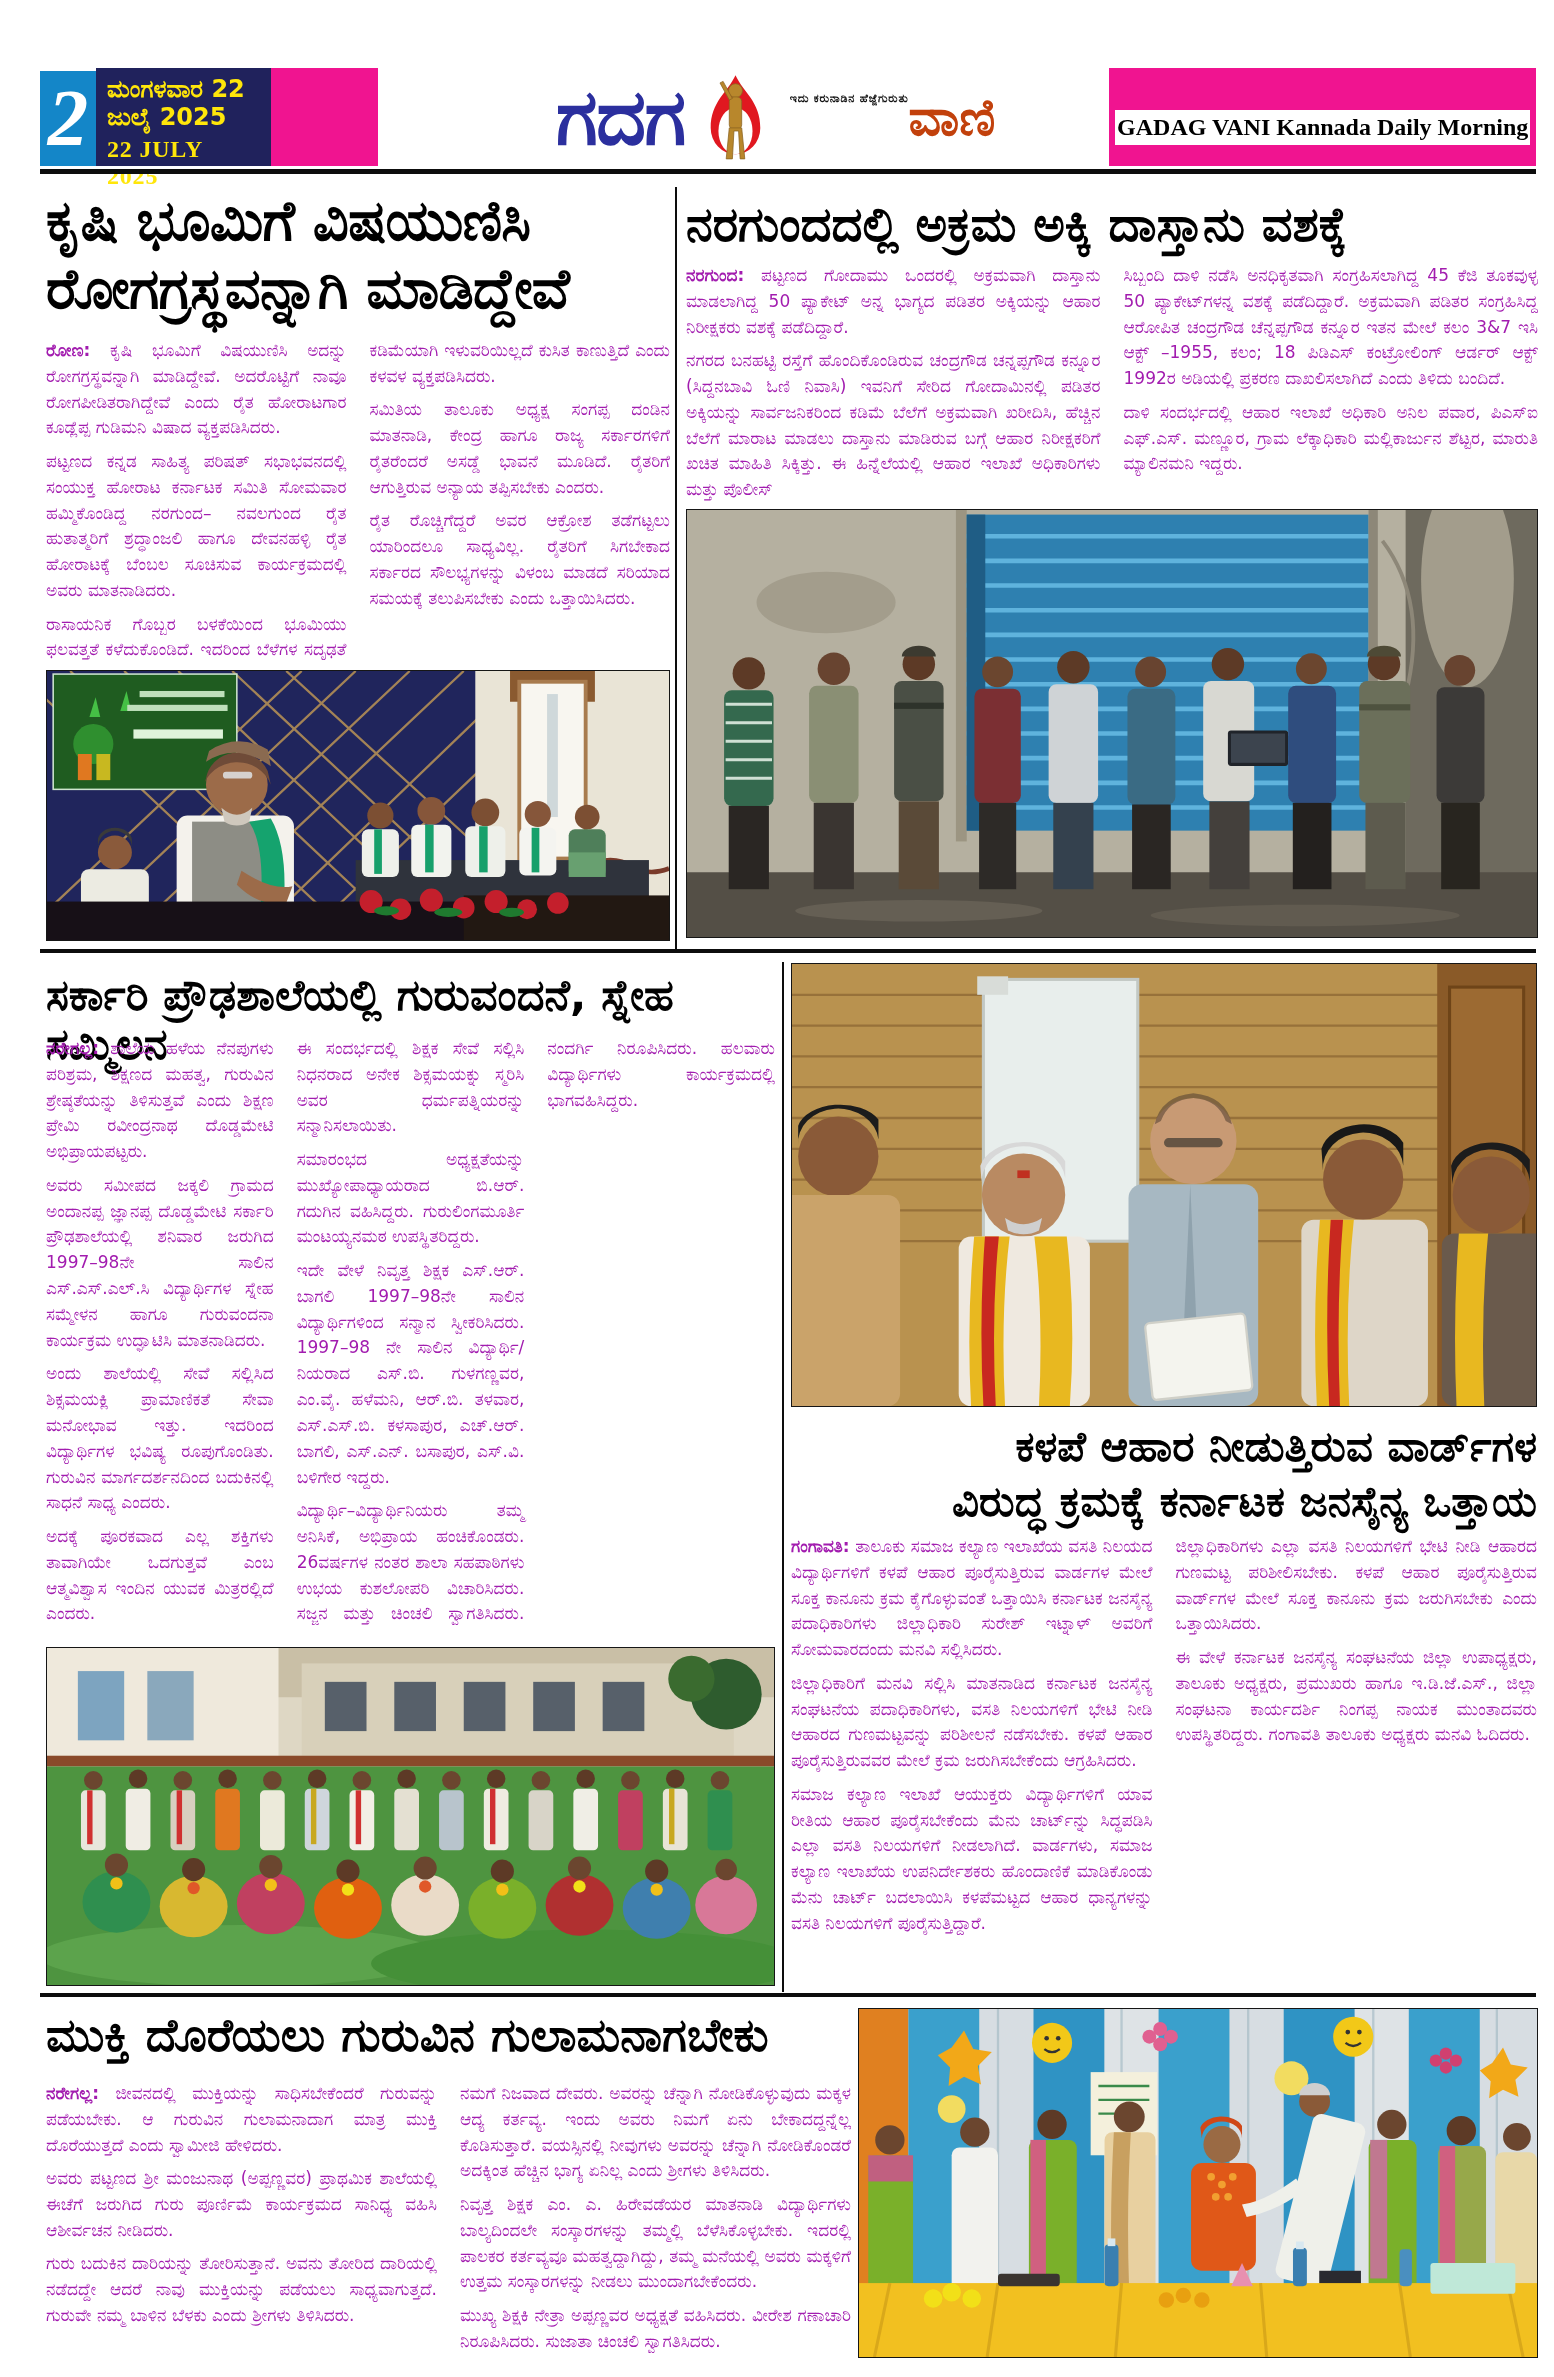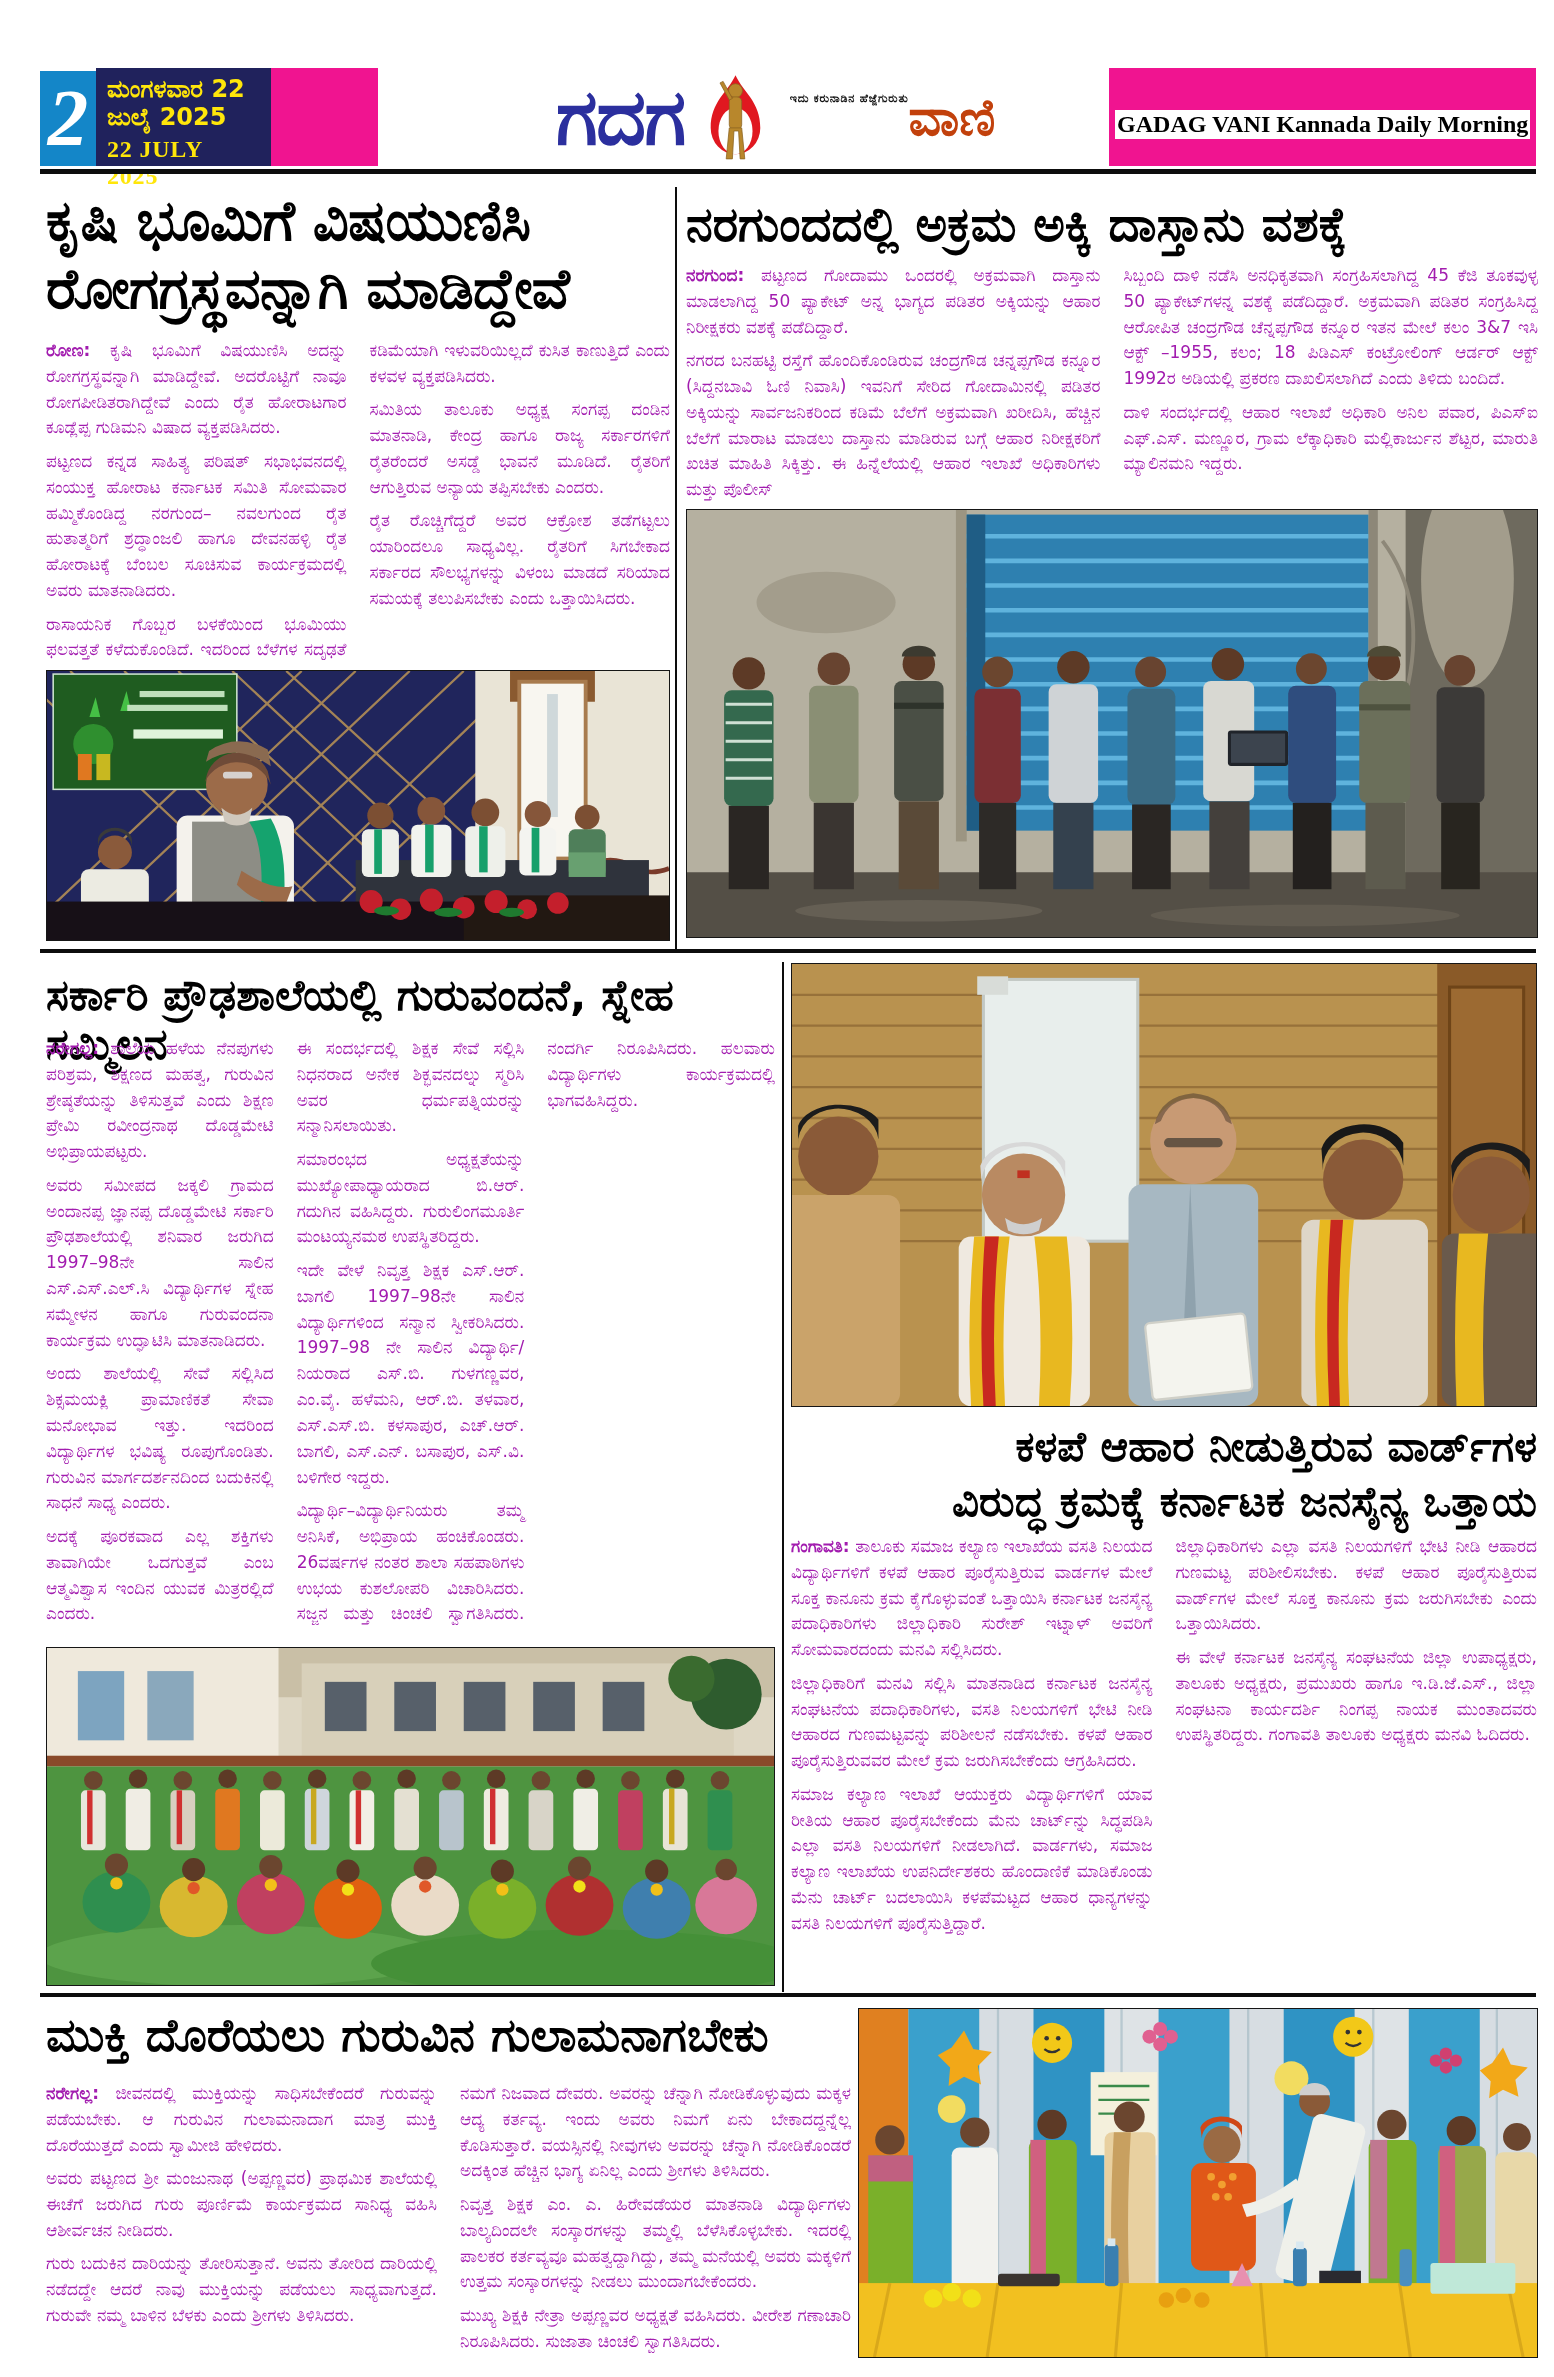--- a/index.html
+++ b/index.html
@@ -73,21 +73,21 @@
         </g>
       </svg>
     </span>
     <span class="vanicol">
       <span class="tagline">ಇದು ಕರುನಾಡಿನ ಹೆಜ್ಜೆಗುರುತು</span>
       <span class="vani">ವಾಣಿ</span>
     </span>
   </div>
 
   <div class="abs pinkbox" style="left:1109px;top:68px;width:427px;height:98px">
-    <div class="strap abs" style="left:6.2px;top:42px;width:415px;height:29px">GADAG VANI Kannada Daily Morning</div>
+    <div class="strap abs" style="left:6.2px;top:42px;width:415px;height:35px">GADAG VANI Kannada Daily Morning</div>
   </div>
 
   <div class="abs rule-h" style="left:40px;top:169px;width:1496px;height:4.6px"></div>
 
   <div class="abs headline h-a1" style="left:46px;top:187px;width:624px">
     <div>ಕೃಷಿ ಭೂಮಿಗೆ ವಿಷಯುಣಿಸಿ</div>
     <div>ರೋಗಗ್ರಸ್ಥವನ್ನಾಗಿ ಮಾಡಿದ್ದೇವೆ</div>
   </div>
 
   <div class="abs body-text cols2" style="left:46px;top:338px;width:624px;height:328px">
@@ -261,21 +261,21 @@
 
   <div class="abs rule-h" style="left:40px;top:949px;width:1496px;height:3.9px"></div>
 
   <div class="abs headline h-a3" style="left:46px;top:971px;width:729px">ಸರ್ಕಾರಿ ಪ್ರೌಢಶಾಲೆಯಲ್ಲಿ ಗುರುವಂದನೆ, ಸ್ನೇಹ ಸಮ್ಮಿಲನ</div>
 
   <div class="abs body-text cols3" style="left:46px;top:1036px;width:729px;height:605px">
       <p><b>ನರೇಗಲ್ಲ:</b> ಶಾಲೆಯ ಹಳೆಯ ನೆನಪುಗಳು ಪರಿಶ್ರಮ, ಶಿಕ್ಷಣದ ಮಹತ್ವ, ಗುರುವಿನ ಶ್ರೇಷ್ಠತೆಯನ್ನು ತಿಳಿಸುತ್ತವೆ ಎಂದು ಶಿಕ್ಷಣ ಪ್ರೇಮಿ ರವೀಂದ್ರನಾಥ ದೊಡ್ಡಮೇಟಿ ಅಭಿಪ್ರಾಯಪಟ್ಟರು.</p>
       <p>ಅವರು ಸಮೀಪದ ಜಕ್ಕಲಿ ಗ್ರಾಮದ ಅಂದಾನಪ್ಪ ಜ್ಞಾನಪ್ಪ ದೊಡ್ಡಮೇಟಿ ಸರ್ಕಾರಿ ಪ್ರೌಢಶಾಲೆಯಲ್ಲಿ ಶನಿವಾರ ಜರುಗಿದ 1997–98ನೇ ಸಾಲಿನ ಎಸ್.ಎಸ್.ಎಲ್.ಸಿ ವಿದ್ಯಾರ್ಥಿಗಳ ಸ್ನೇಹ ಸಮ್ಮೇಳನ ಹಾಗೂ ಗುರುವಂದನಾ ಕಾರ್ಯಕ್ರಮ ಉದ್ಘಾಟಿಸಿ ಮಾತನಾಡಿದರು.</p>
       <p>ಅಂದು ಶಾಲೆಯಲ್ಲಿ ಸೇವೆ ಸಲ್ಲಿಸಿದ ಶಿಕ್ಸಮಯಕ್ಲಿ ಪ್ರಾಮಾಣಿಕತೆ ಸೇವಾ ಮನೋಭಾವ ಇತ್ತು. ಇದರಿಂದ ವಿದ್ಯಾರ್ಥಿಗಳ ಭವಿಷ್ಯ ರೂಪುಗೊಂಡಿತು. ಗುರುವಿನ ಮಾರ್ಗದರ್ಶನದಿಂದ ಬದುಕಿನಲ್ಲಿ ಸಾಧನೆ ಸಾಧ್ಯ ಎಂದರು.</p>
       <p>ಅದಕ್ಕೆ ಪೂರಕವಾದ ಎಲ್ಲ ಶಕ್ತಿಗಳು ತಾವಾಗಿಯೇ ಒದಗುತ್ತವೆ ಎಂಬ ಆತ್ಮವಿಶ್ವಾಸ ಇಂದಿನ ಯುವಕ ಮಿತ್ರರಲ್ಲಿದೆ ಎಂದರು.</p>
-      <p>ಈ ಸಂದರ್ಭದಲ್ಲಿ ಶಿಕ್ಷಕ ಸೇವೆ ಸಲ್ಲಿಸಿ ನಿಧನರಾದ ಅನೇಕ ಶಿಕ್ಭವನದಲ್ನು ಸ್ಮರಿಸಿ ಅವರ ಧರ್ಮಪತ್ನಿಯರನ್ನು ಸನ್ಮಾನಿಸಲಾಯಿತು.</p>
+      <p>ಈ ಸಂದರ್ಭದಲ್ಲಿ ಶಿಕ್ಷಕ ಸೇವೆ ಸಲ್ಲಿಸಿ ನಿಧನರಾದ ಅನೇಕ ಶಿಕ್ಸಮಯಕ್ನು ಸ್ಮರಿಸಿ ಅವರ ಧರ್ಮಪತ್ನಿಯರನ್ನು ಸನ್ಮಾನಿಸಲಾಯಿತು.</p>
       <p>ಸಮಾರಂಭದ ಅಧ್ಯಕ್ಷತೆಯನ್ನು ಮುಖ್ಯೋಪಾಧ್ಯಾಯರಾದ ಬಿ.ಆರ್. ಗದುಗಿನ ವಹಿಸಿದ್ದರು. ಗುರುಲಿಂಗಮೂರ್ತಿ ಮಂಟಯ್ಯನಮಠ ಉಪಸ್ಥಿತರಿದ್ದರು.</p>
       <p>ಇದೇ ವೇಳೆ ನಿವೃತ್ತ ಶಿಕ್ಷಕ ಎಸ್.ಆರ್. ಬಾಗಲಿ 1997–98ನೇ ಸಾಲಿನ ವಿದ್ಯಾರ್ಥಿಗಳಿಂದ ಸನ್ಮಾನ ಸ್ವೀಕರಿಸಿದರು. 1997–98 ನೇ ಸಾಲಿನ ವಿದ್ಯಾರ್ಥಿ/ನಿಯರಾದ ಎಸ್.ಬಿ. ಗುಳಗಣ್ಣವರ, ಎಂ.ವೈ. ಹಳೆಮನಿ, ಆರ್.ಬಿ. ತಳವಾರ, ಎಸ್.ಎಸ್.ಬಿ. ಕಳಸಾಪುರ, ಎಚ್.ಆರ್. ಬಾಗಲಿ, ಎಸ್.ಎನ್. ಬಸಾಪುರ, ಎಸ್.ವಿ. ಬಳಿಗೇರ ಇದ್ದರು.</p>
       <p>ವಿದ್ಯಾರ್ಥಿ–ವಿದ್ಯಾರ್ಥಿನಿಯರು ತಮ್ಮ ಅನಿಸಿಕೆ, ಅಭಿಪ್ರಾಯ ಹಂಚಿಕೊಂಡರು. 26ವರ್ಷಗಳ ನಂತರ ಶಾಲಾ ಸಹಪಾಠಿಗಳು ಉಭಯ ಕುಶಲೋಪರಿ ವಿಚಾರಿಸಿದರು. ಸಜ್ಜನ ಮತ್ತು ಚಿಂಚಲಿ ಸ್ವಾಗತಿಸಿದರು. ನಂದರ್ಗಿ ನಿರೂಪಿಸಿದರು. ಹಲವಾರು ವಿದ್ಯಾರ್ಥಿಗಳು ಕಾರ್ಯಕ್ರಮದಲ್ಲಿ ಭಾಗವಹಿಸಿದ್ದರು.</p>
     </div>
 
   <div class="abs photo" style="left:46px;top:1647px;width:729px;height:339px">
     <svg viewBox="0 0 942 438" preserveAspectRatio="none">
       <rect width="942" height="438" fill="#ded7c4"></rect>
 
       <rect x="0" y="0" width="942" height="64" fill="#c9bfa6"></rect>

